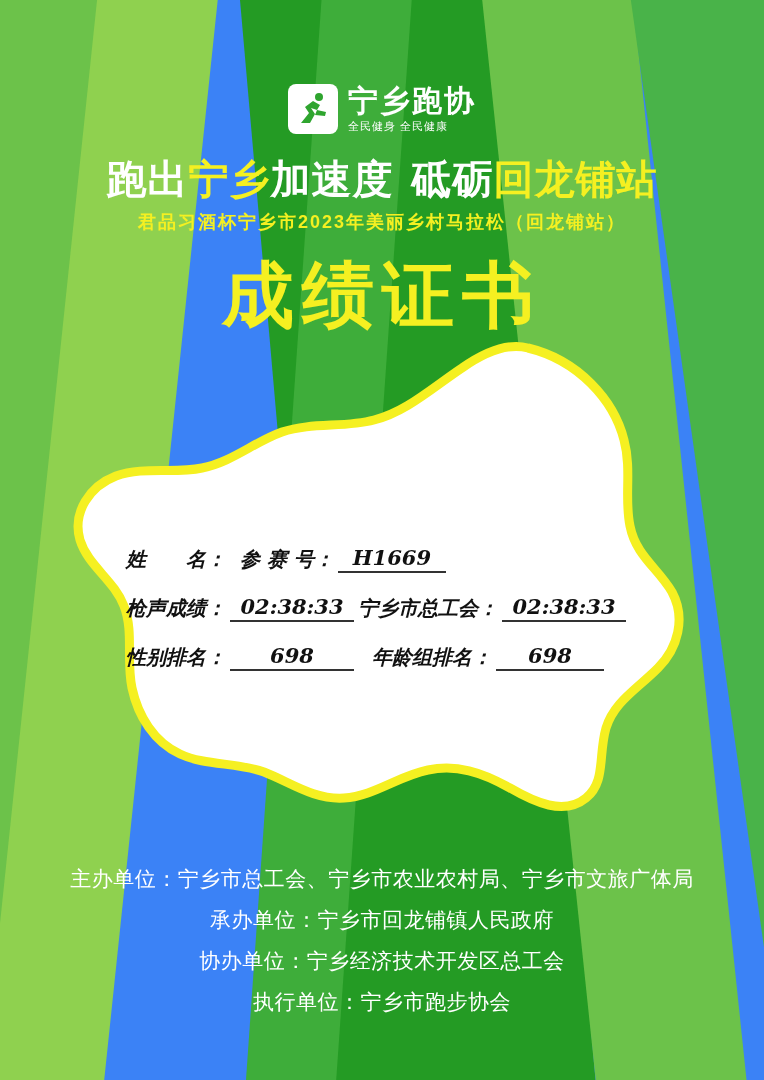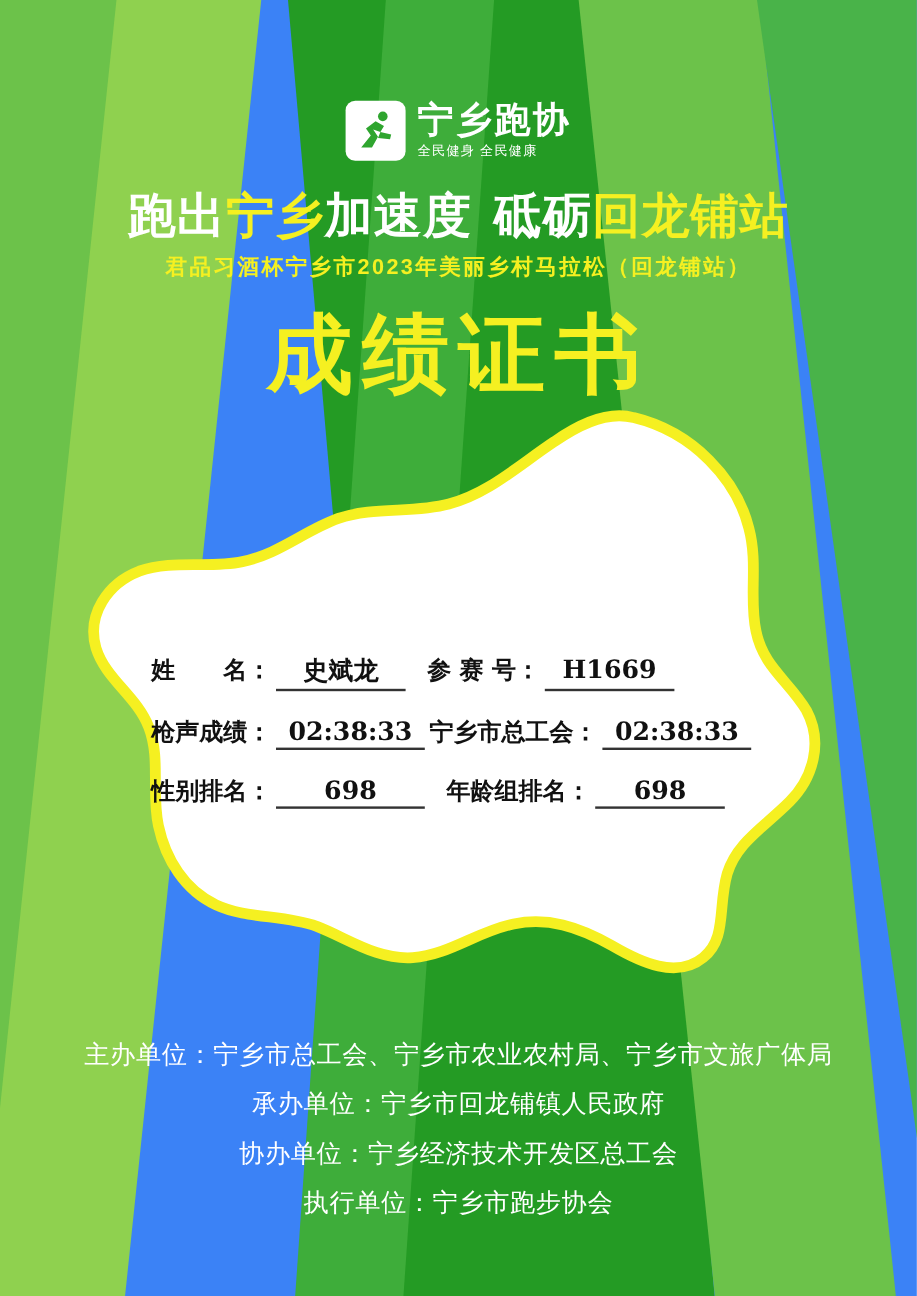--- a/index.html
+++ b/index.html
@@ -172,24 +172,26 @@
   .info {
     position: absolute;
     top: 215px;
     left: 68px;
     width: 520px;
     color: #111111;
     font-family: "DejaVu Sans", sans-serif;
   }
   .info-row {
     display: flex;
+    align-items: flex-end;
     margin-bottom: 21px;
     font-size: 20px;
     font-weight: bold;
     white-space: nowrap;
+    font-style: italic;
   }
   .lbl {
     font-size: 20px;
     font-weight: bold;
     color: #111111;
   }
   .val {
     border-bottom: 2px solid #333333;
     min-width: 96px;
     text-align: center;
@@ -277,21 +279,20 @@
                  C 86 136, 116 144, 144 138
                  C 174 132, 196 112, 224 102
                  C 254 92, 286 98, 316 90
                  C 348 82, 374 58, 404 38
                  C 424 24, 448 12, 470 18 Z" fill="#ffffff" stroke="#f5f021" stroke-width="9" stroke-linejoin="round"></path>
       </svg>
 
       <div class="info">
         <div class="info-row">
           <span class="lbl">姓　　名：</span>
-          <span class="val name">史斌龙</span>
           <span class="spacer-col"></span>
           <span class="lbl">参 赛 号：</span>
           <span class="val">H1669</span>
         </div>
         <div class="info-row">
           <span class="lbl">枪声成绩：</span>
           <span class="val wide">02:38:33</span>
           <span class="lbl">宁乡市总工会：</span>
           <span class="val wide">02:38:33</span>
         </div>

